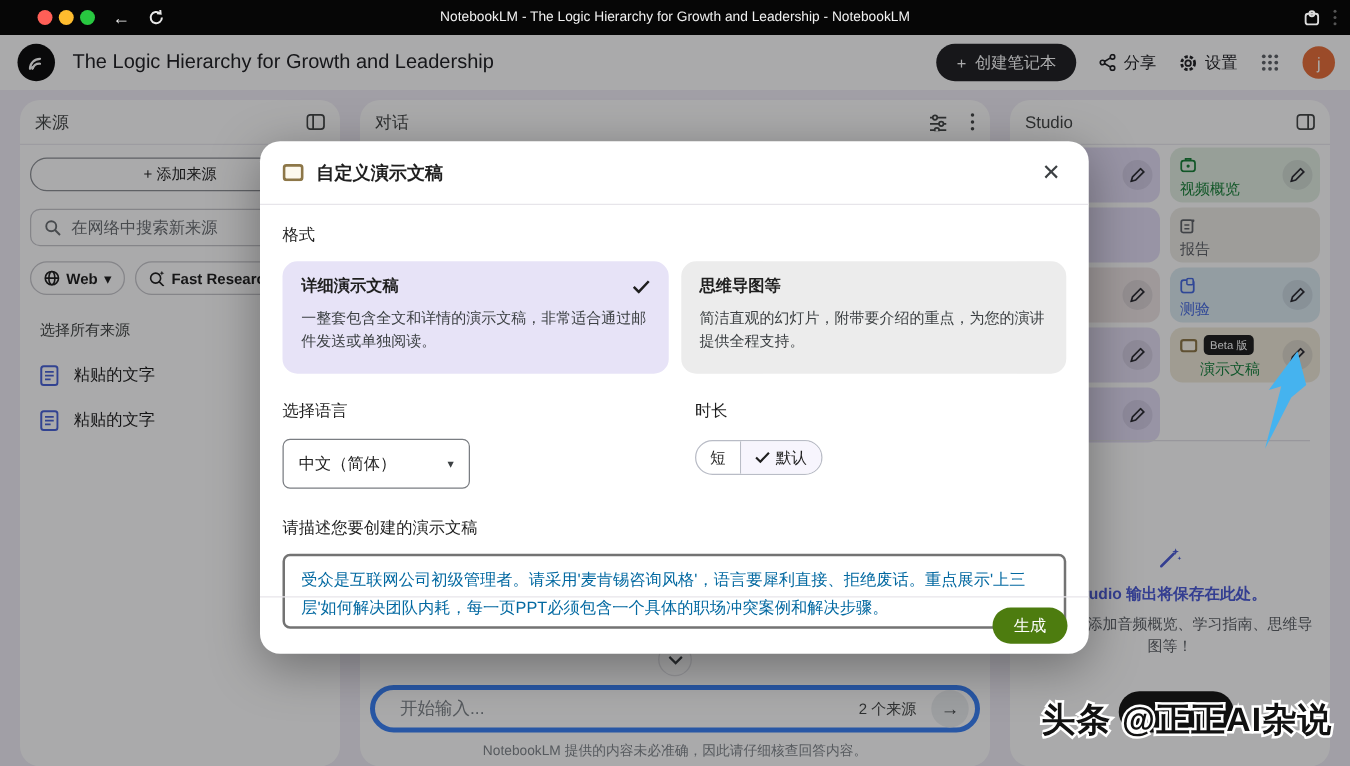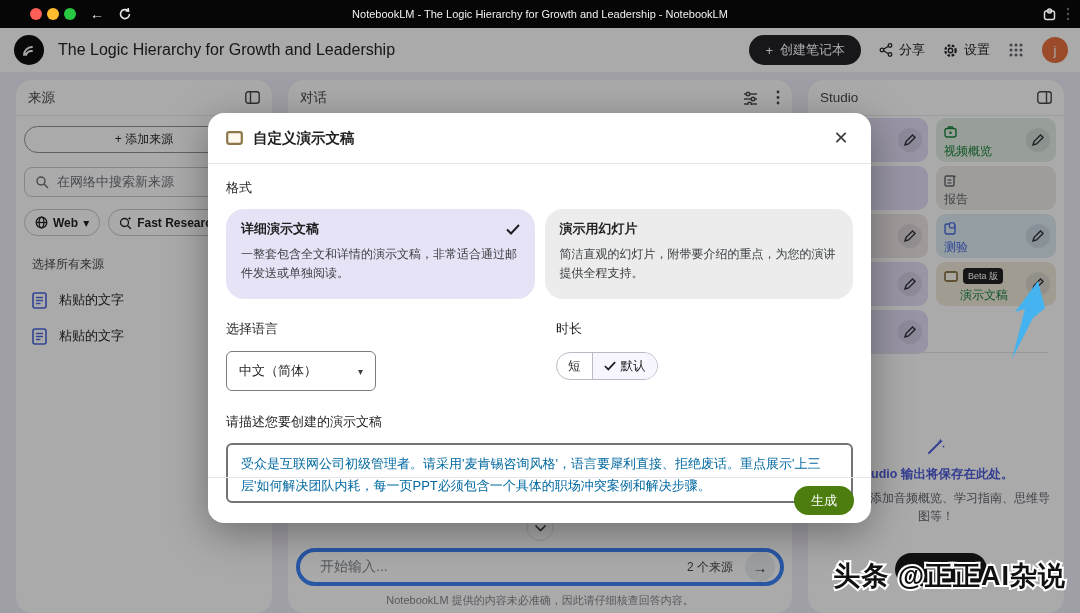--- a/index.html
+++ b/index.html
@@ -67,21 +67,21 @@
 
   
   .modal { position:absolute; left:208px; top:113px; width:663px; height:410px; background:#fff; border-radius:16px; z-index:20; box-shadow:0 10px 40px rgba(0,0,0,0.35); }
   .modal-head { height:51px; display:flex; align-items:center; padding:0 18px; border-bottom:1px solid #e7e5ea; }
   .modal-title { font-size:14.5px; font-weight:bold; color:#1f1f1f; margin-left:10px; flex:1; }
   .modal-close { font-size:18px; color:#3c4043; width:24px; height:24px; display:flex; align-items:center; justify-content:center; }
   .modal-body { padding:0 18px; position:relative; }
   .sec-label { font-size:13px; color:#1f1f1f; }
   .fmt-label { margin-top:15px; }
   .fmt-row { display:flex; gap:10px; margin-top:12px; }
-  .fmt-card { width:310px; height:90px; border-radius:18px; padding:11px 15px; }
+  .fmt-card { width:310px; height:90px; border-radius:12px; padding:11px 15px; }
   .fmt-card.selected { background:#e7e3f7; }
   .fmt-card.unselected { background:#ececec; }
   .fmt-card-top { display:flex; align-items:center; justify-content:space-between; }
   .fmt-card-title { font-size:13px; font-weight:bold; color:#1f1f1f; }
   .fmt-card-desc { font-size:12px; color:#3c4043; line-height:1.6; margin-top:7px; }
   .lang-dur-row { display:flex; margin-top:21px; }
   .lang-col { width:330px; }
   .lang-select { margin-top:13px; width:150px; height:40px; border:1px solid #7a7d82; border-radius:6px; display:flex; align-items:center; padding:0 12px; justify-content:space-between; font-size:13px; color:#1f1f1f; background:#fff; }
   .seg { margin-top:14px; display:inline-flex; height:28px; border:1px solid #b9bcc6; border-radius:14px; overflow:hidden; background:#fff; }
   .seg-opt { display:flex; align-items:center; justify-content:center; gap:5px; font-size:12.5px; color:#1f1f1f; padding:0 11px; }
@@ -435,21 +435,21 @@
             <span>
               <svg width="14" height="11" viewBox="0 0 14 11">
                   <polyline points="1,5.5 5,9.5 13,1" fill="none" stroke="#1f1f1f" stroke-width="2"></polyline>
                 </svg>
             </span>
           </div>
           <div class="fmt-card-desc">一整套包含全文和详情的演示文稿，非常适合通过邮件发送或单独阅读。</div>
         </div>
         <div class="fmt-card unselected">
           <div class="fmt-card-top">
-            <span class="fmt-card-title">演示用幻灯片</span>
+            <span class="fmt-card-title">思维导图等</span>
           </div>
           <div class="fmt-card-desc">简洁直观的幻灯片，附带要介绍的重点，为您的演讲提供全程支持。</div>
         </div>
       </div>
       <div class="lang-dur-row">
         <div class="lang-col">
           <div class="sec-label">选择语言</div>
           <div class="lang-select">
             <span>中文（简体）</span>
             <span style="font-size:10px;color:#3c4043;">▾</span>

